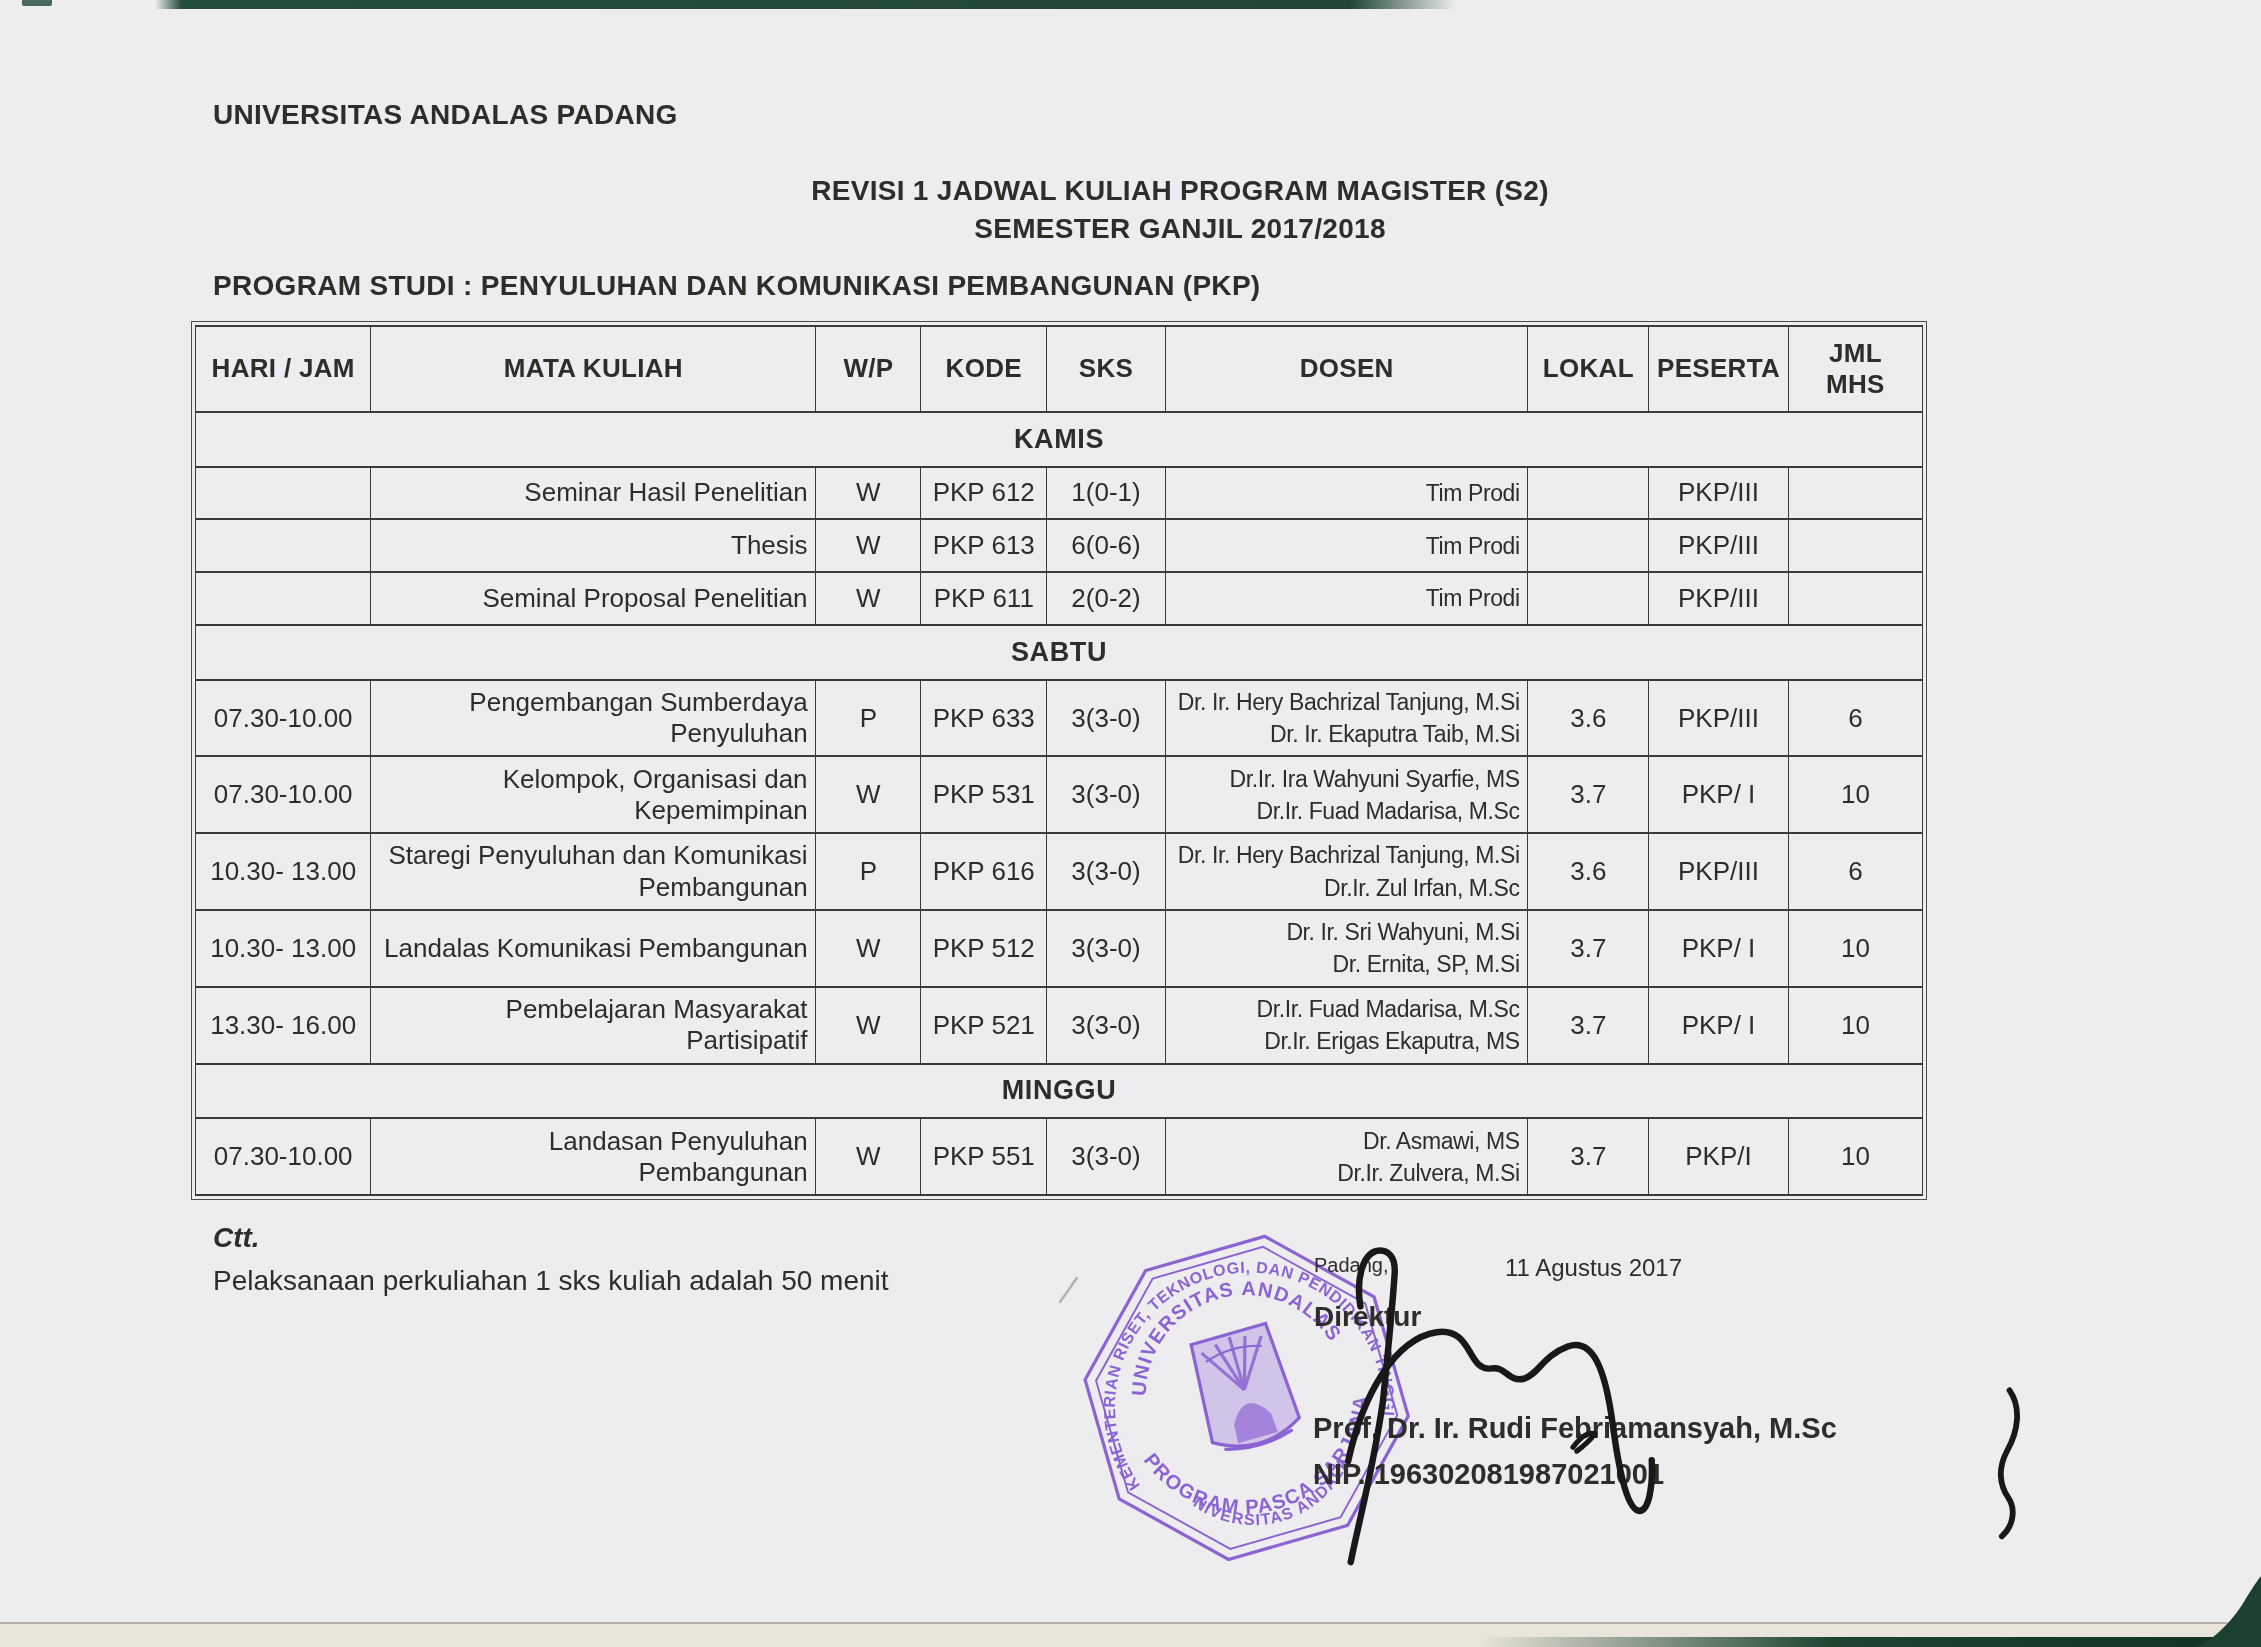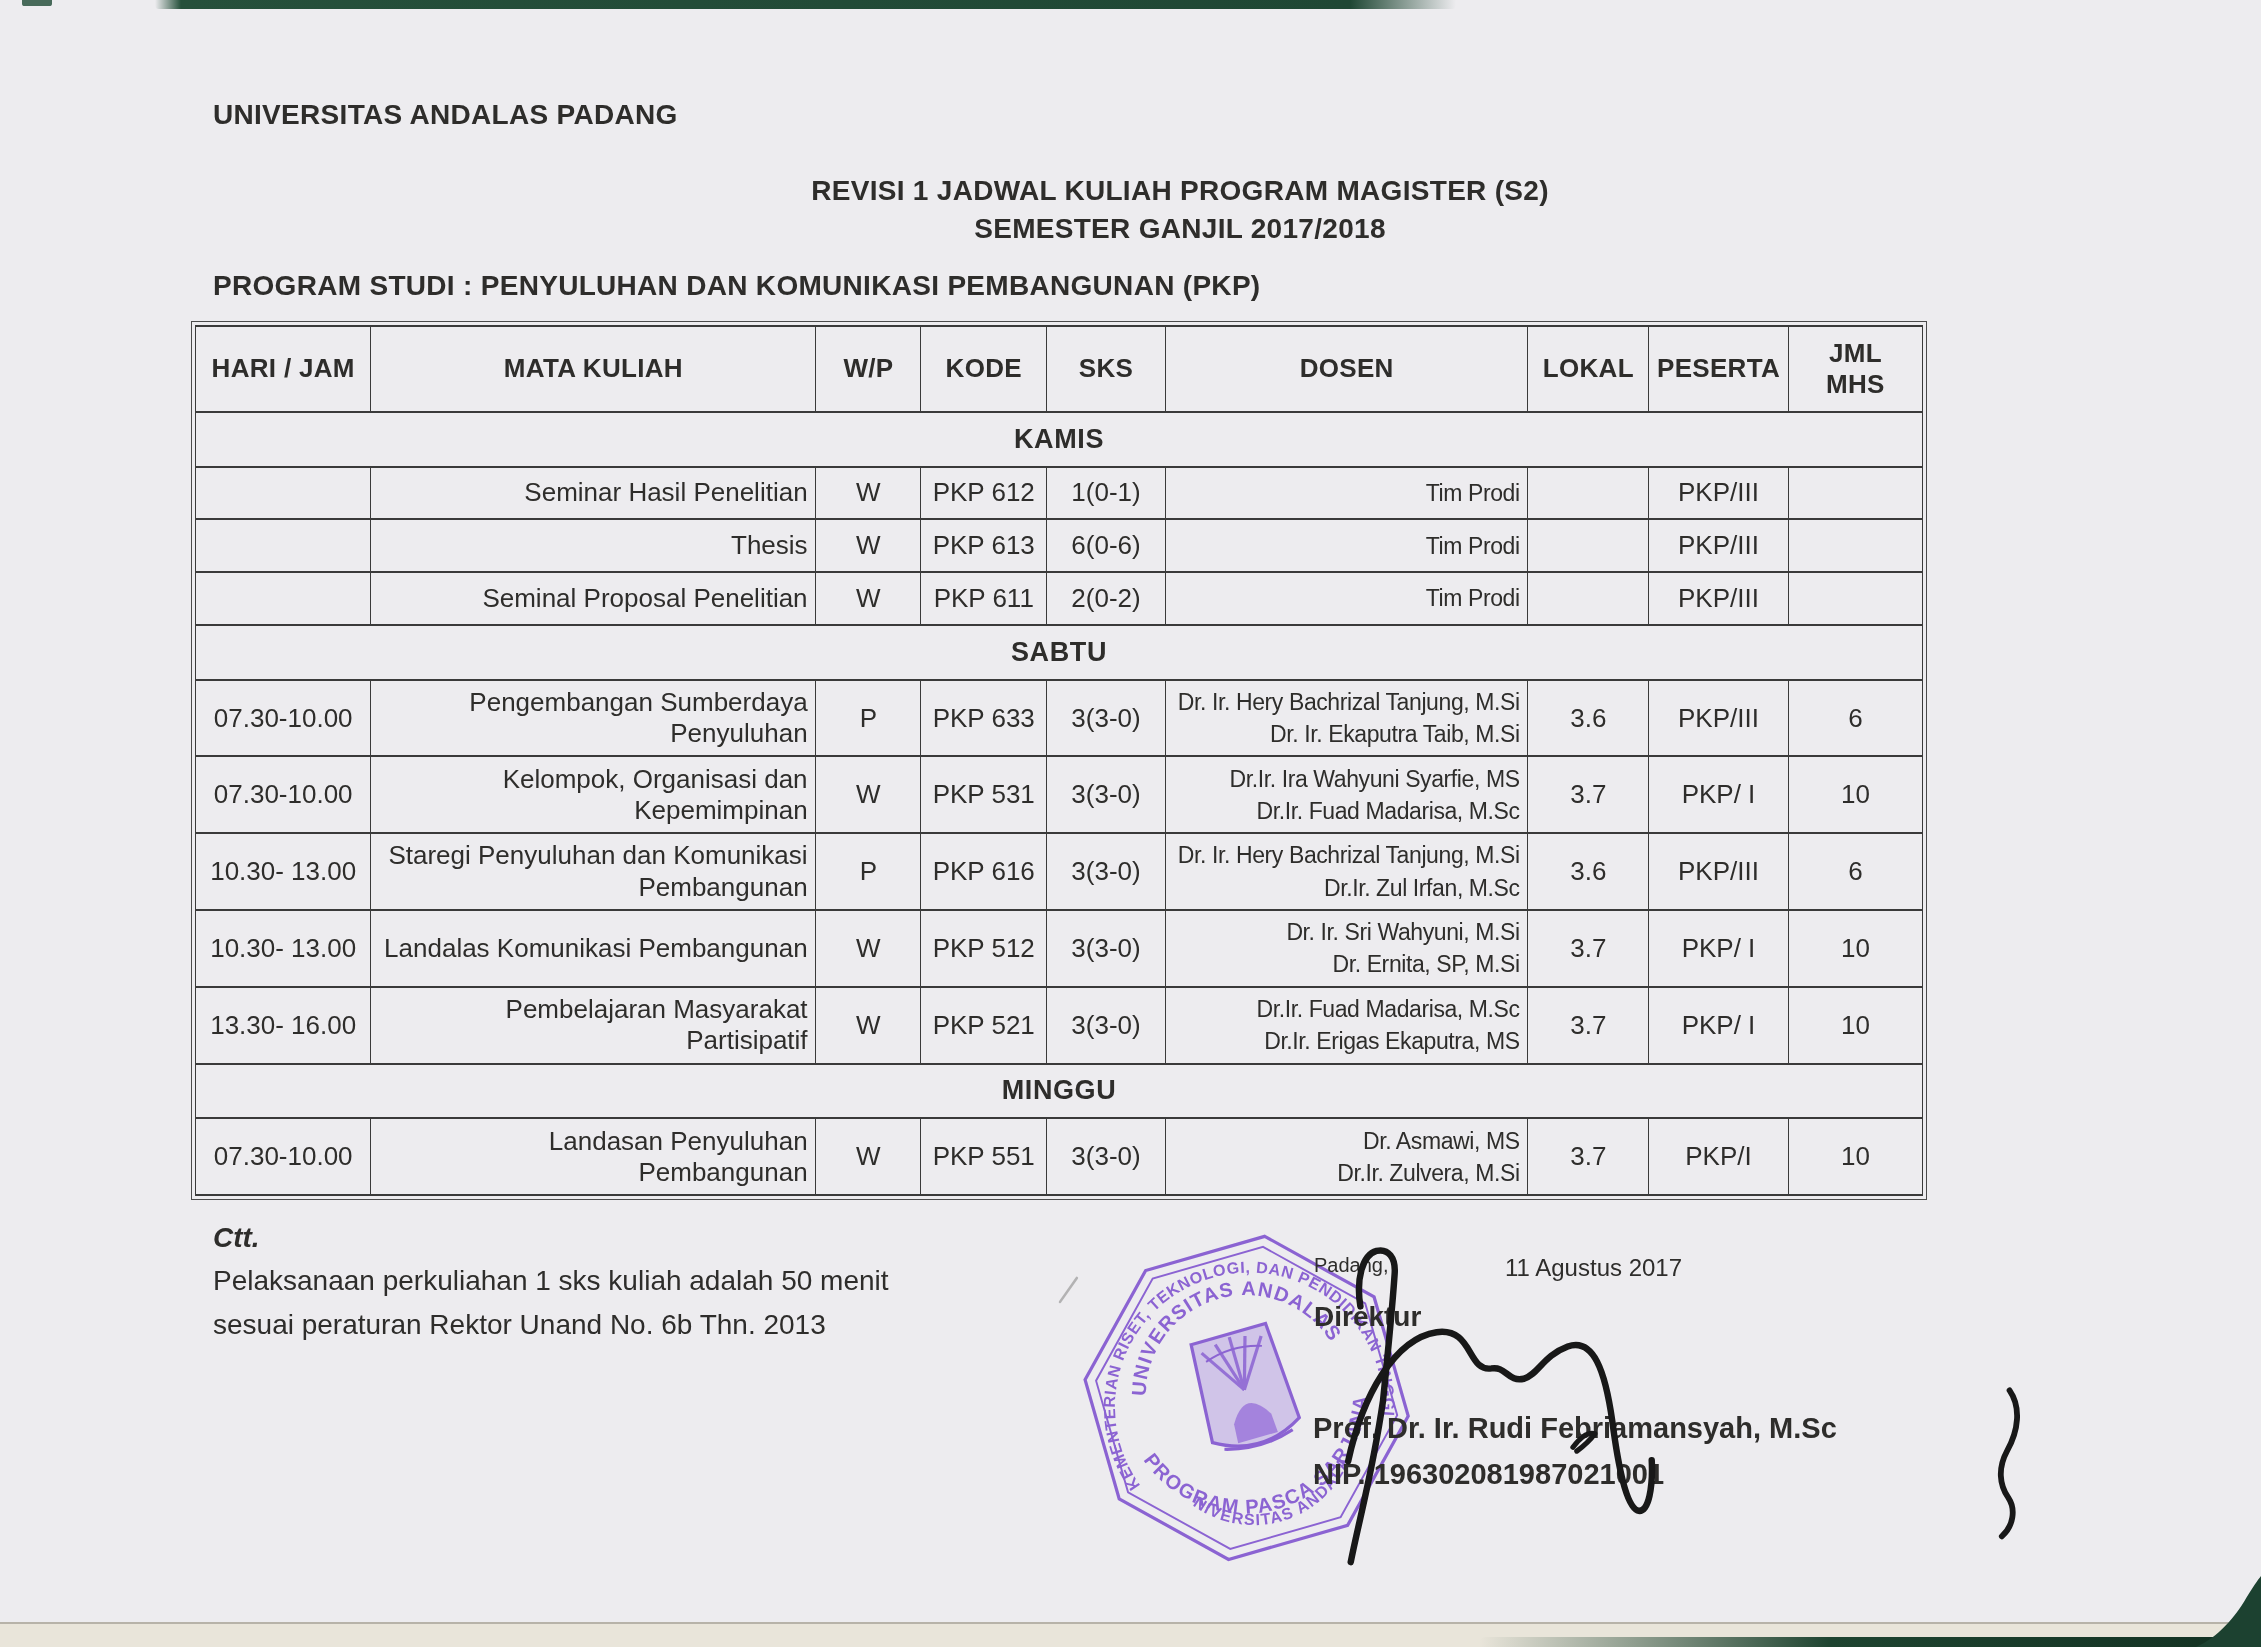--- a/index.html
+++ b/index.html
@@ -228,21 +228,20 @@
           </td>
           <td class="c">3.7</td>
           <td class="c">PKP/I</td>
           <td class="c">10</td>
         </tr>
       </tbody>
   </table>
 
   <div class="note-title">Ctt.</div>
   <div class="note-line1">Pelaksanaan  perkuliahan 1 sks kuliah adalah 50 menit</div>
-  <div class="note-line2">sesuai peraturan Rektor Unand No. 6b Thn. 2013</div>
 
   <svg class="stamp-svg" width="400" height="371" viewBox="0 0 620 575">
     <defs>
       <path id="arcOuter" d="M 84 352 A 208 208 0 1 1 476 352"></path>
       <path id="arcInner" d="M 140 330 A 155 155 0 1 1 420 330"></path>
       <path id="arcBot1" d="M 95 300 A 190 190 0 0 0 465 300"></path>
       <path id="arcBot2" d="M 150 400 A 160 160 0 0 0 410 400"></path>
     </defs>
     <g transform="rotate(-16 280 268)" opacity="0.88">
       <polygon points="376,35 513,172 513,364 376,501 184,501 47,364 47,172 184,35" fill="none" stroke="#7e51cf" stroke-width="5"></polygon>

